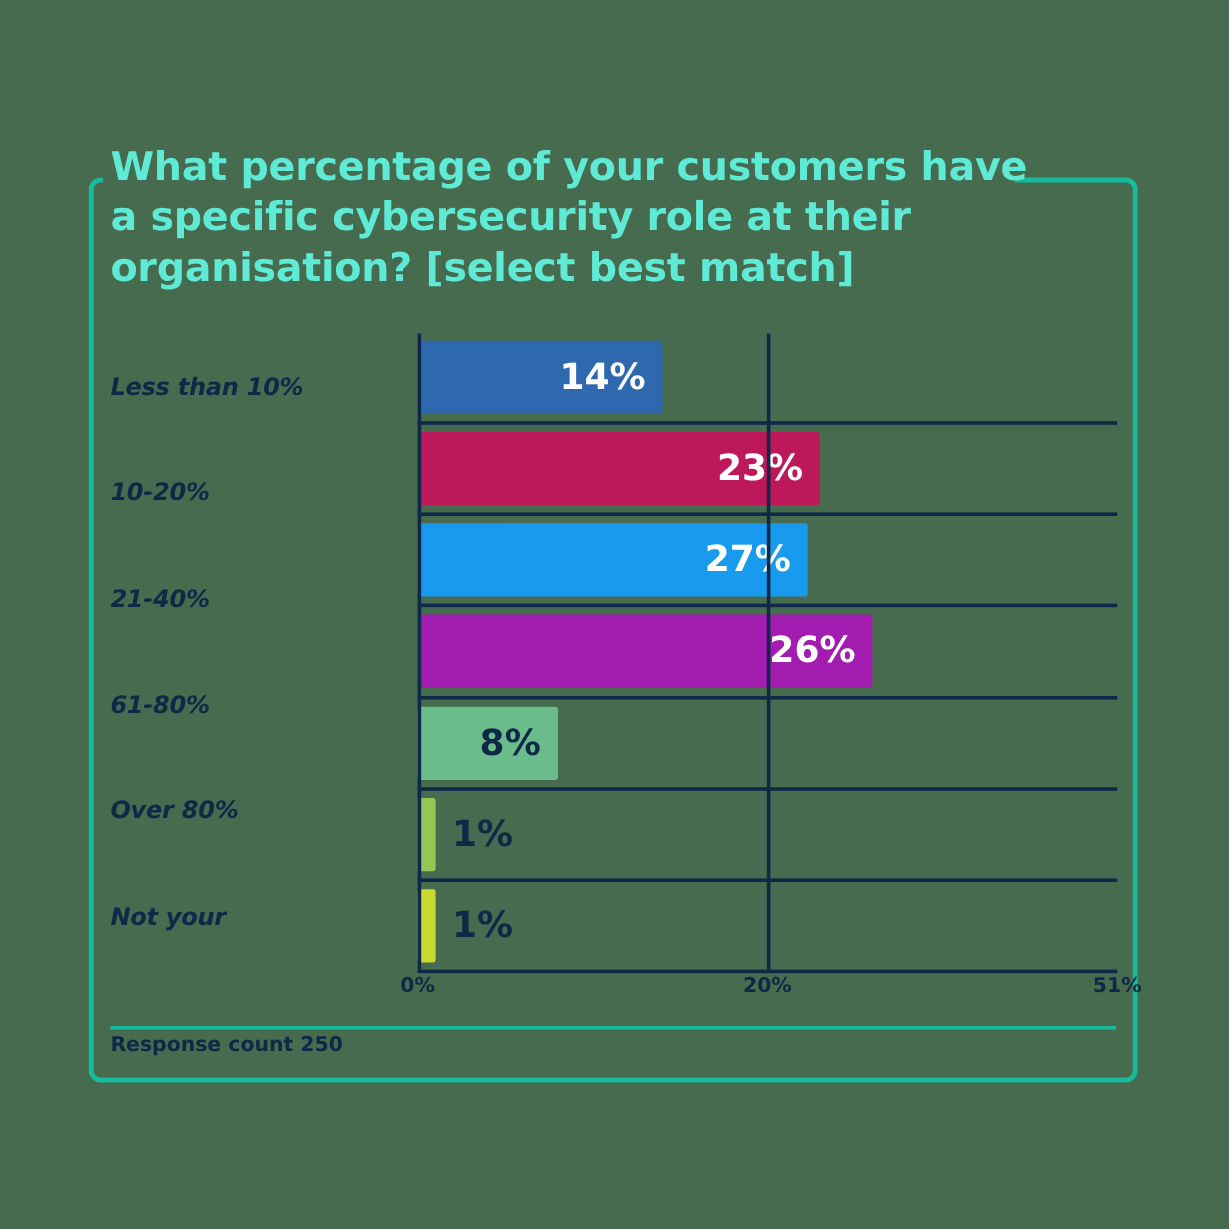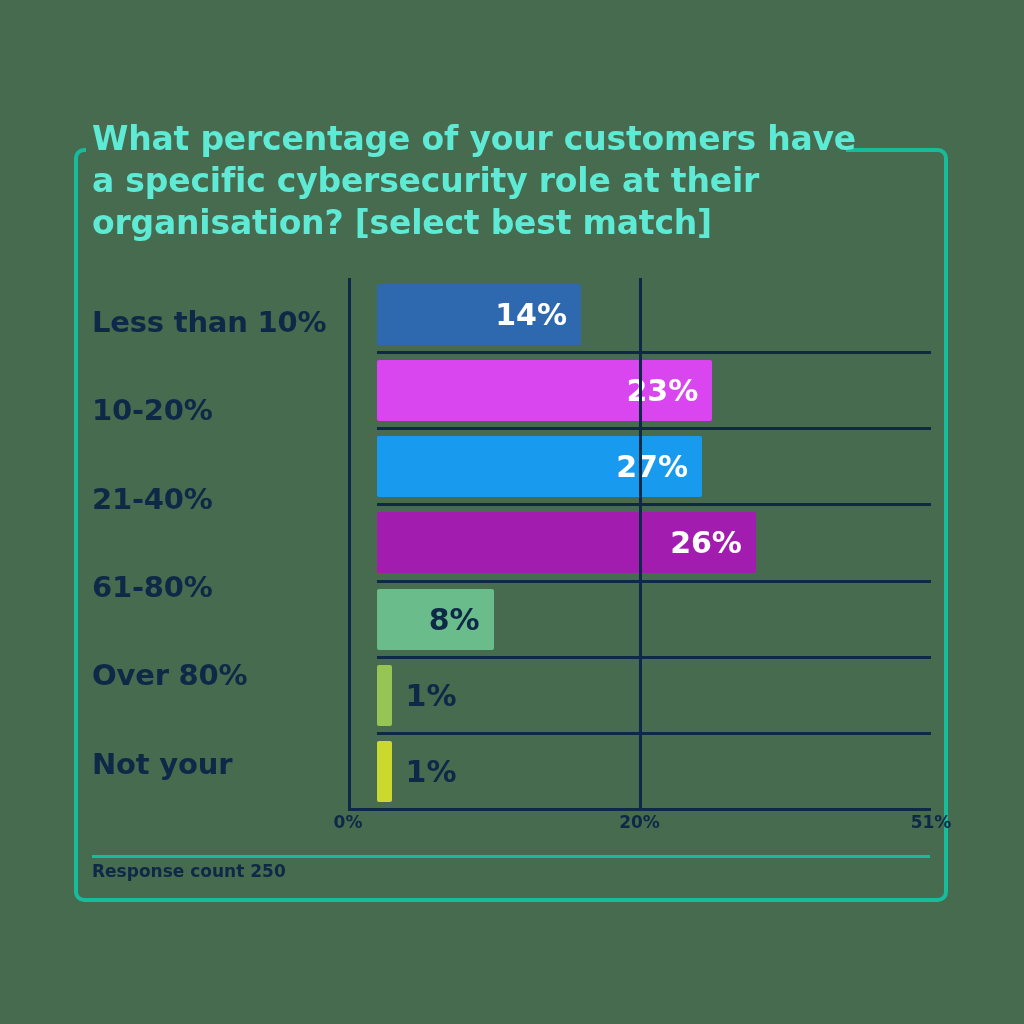--- a/index.html
+++ b/index.html
@@ -63,21 +63,20 @@
     top: 278px;
     width: 583px;   
     height: 530px;
   }
 
   .rows {
     position: absolute;
     inset: 0;
     display: flex;
     flex-direction: column;
-    padding-left: 29px;
   }
   .row {
     flex: 1 1 0;
     position: relative;
     display: flex;
     align-items: center;
     border-bottom: 3px solid #0d2947;
   }
   .row:last-child { border-bottom: none; }
 
@@ -135,24 +134,25 @@
     width: 250px;
     height: 530px;
     display: flex;
     flex-direction: column;
   }
   .cat {
     flex: 1 1 0;
     display: flex;
     align-items: center;
     color: #0d2947;
-    font-size: 29px;
+    font-size: 20px;
     font-weight: 800;
     letter-spacing: -0.2px;
     white-space: nowrap;
+    font-style: italic;
   }
 
   
   .ticks {
     position: absolute;
     left: 348px;
     top: 812px;
     width: 583px;
     height: 30px;
   }
@@ -209,21 +209,21 @@
     </div>
 
   <div class="plot">
     <div class="rows" id="rows">
         <div class="row">
           <div class="bar" style="width: 204.05px; background: rgb(46, 105, 175);">
             <span class="bar-value">14%</span>
           </div>
         </div>
         <div class="row">
-          <div class="bar" style="width: 335.225px; background: #d946ef;">
+          <div class="bar" style="width: 335.225px; background: #be185d;">
             <span class="bar-value">23%</span>
           </div>
         </div>
         <div class="row">
           <div class="bar" style="width: 325px; background: rgb(24, 155, 238);">
             <span class="bar-value">27%</span>
           </div>
         </div>
         <div class="row">
           <div class="bar" style="width: 378.95px; background: #a21caf; align-items: center;">

